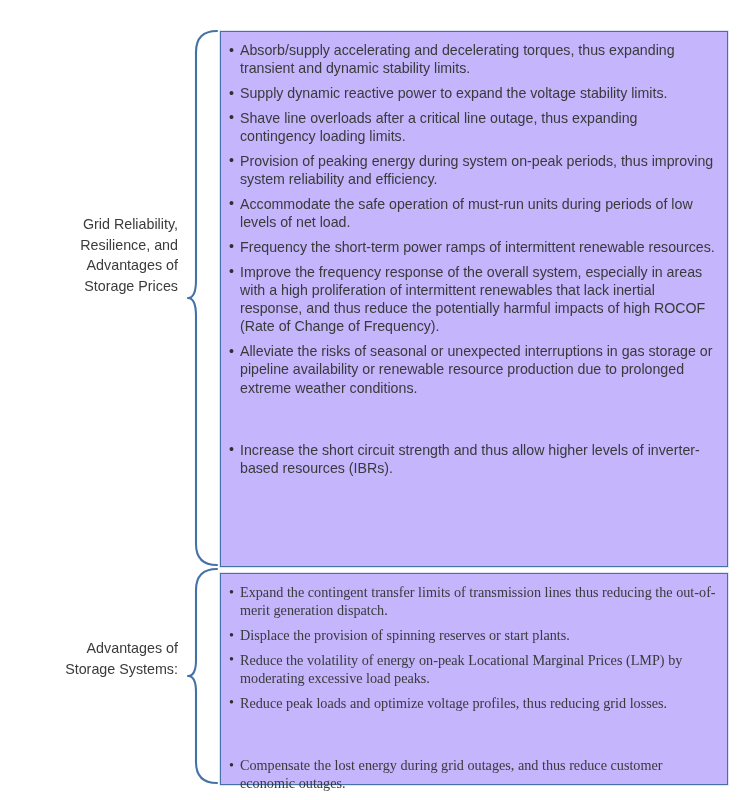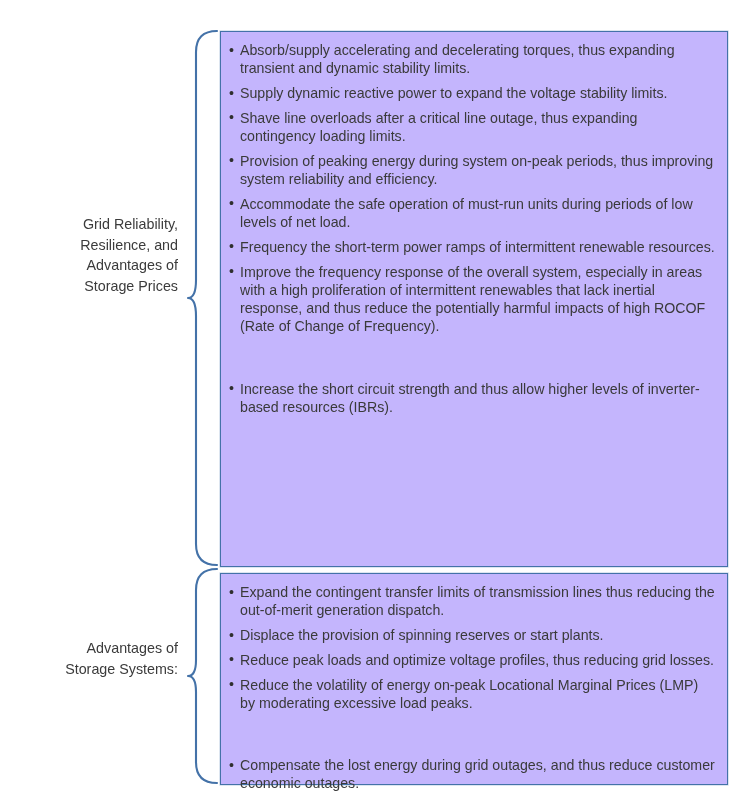--- a/index.html
+++ b/index.html
@@ -46,21 +46,21 @@
   .box {
     position: absolute;
     left: 220px;
     width: 508px;
     box-sizing: border-box;
     border: 1.4px solid #4472a8;
     background: #c4b5fd;
     box-shadow: 0 0 0 0.6px rgba(150,175,210,0.55);
   }
   .box-1 { top: 31px; height: 536px; }
-  .box-2 { top: 573px; height: 212px; }
+  .box-2 { top: 573px; height: 212px; font-family: Liberation Serif, serif; }
 
   .box-inner {
     padding: 9px 10px 6px 8px;
   }
 
   ul.bullets {
     list-style: none;
     margin: 0;
     padding: 0;
   }
@@ -103,39 +103,40 @@
   <div class="box box-1">
     <div class="box-inner">
       <ul class="bullets">
         <li>Absorb/supply accelerating and decelerating torques, thus expanding transient and dynamic stability limits.</li>
         <li>Supply dynamic reactive power to expand the voltage stability limits.</li>
         <li>Shave line overloads after a critical line outage, thus expanding contingency loading limits.</li>
         <li>Provision of peaking energy during system on-peak periods, thus improving system reliability and efficiency.</li>
         <li>Accommodate the safe operation of must-run units during periods of low levels of  net load.</li>
         <li>Frequency the short-term power ramps of intermittent renewable resources.</li>
         <li>Improve the frequency response of the overall system, especially in areas with a high proliferation of intermittent renewables that lack inertial response, and thus reduce the potentially harmful impacts of high ROCOF (Rate of Change of Frequency).</li>
+        <li>Alleviate the risks of seasonal or unexpected interruptions in gas storage or pipeline availability or renewable resource production due to prolonged extreme weather conditions.</li>
         <li>Increase the short circuit strength and thus allow higher levels of inverter-based resources (IBRs).</li>
       </ul>
     </div>
   </div>
 
   <div class="label label-2">
     <div>Advantages of</div>
     <div>Storage Systems:</div>
   </div>
 
   <svg class="brace-svg brace-2" width="34" height="220" viewBox="0 0 34 220">
     <path d="M31 3 Q10 3 10 24 L10 94 Q10 110 2 110 Q10 110 10 126 L10 196 Q10 217 31 217" fill="none" stroke="#4472a8" stroke-width="2.1" stroke-linecap="round" stroke-linejoin="round"></path>
   </svg>
 
   <div class="box box-2">
     <div class="box-inner">
       <ul class="bullets">
         <li>Expand the contingent transfer limits of transmission lines thus reducing the out-of-merit generation dispatch.</li>
         <li>Displace the provision of spinning reserves or start plants.</li>
+        <li>Reduce the volatility of energy on-peak Locational Marginal Prices (LMP) by moderating excessive load peaks.</li>
         <li>Reduce peak loads and optimize voltage profiles, thus reducing grid losses.</li>
-        <li>Reduce the volatility of energy on-peak Locational Marginal Prices (LMP) by moderating excessive load peaks.</li>
         <li>Compensate the lost energy during grid outages, and thus reduce customer economic outages.</li>
       </ul>
     </div>
   </div>
 
 </div>
 
 </body></html>

